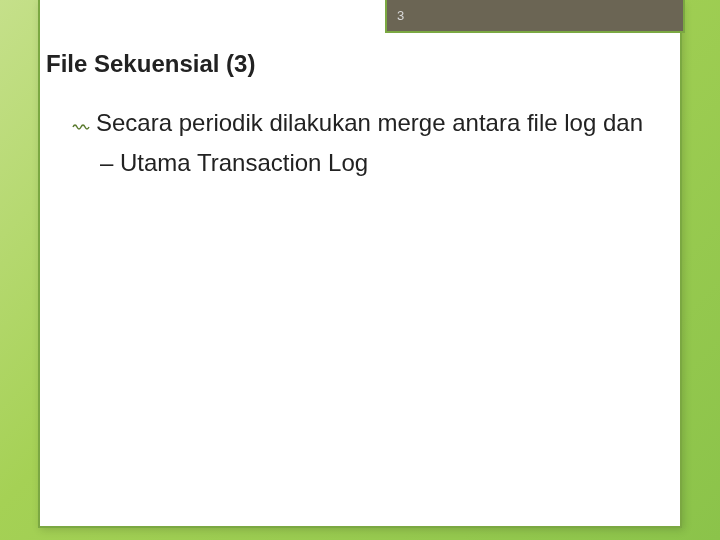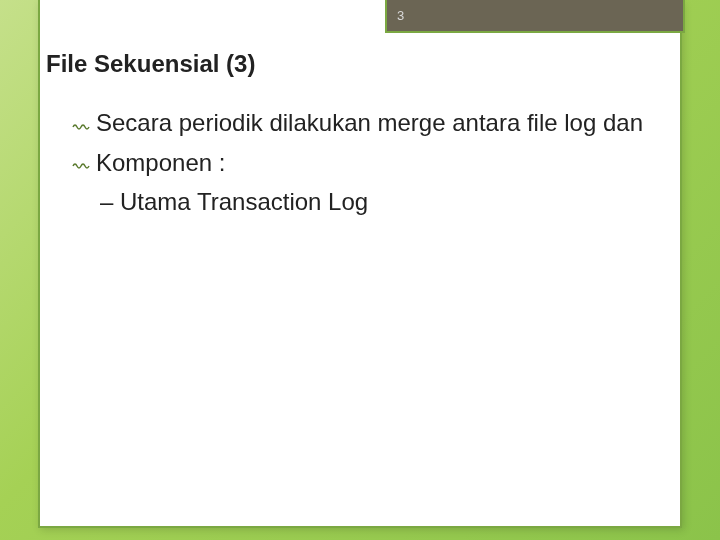--- a/index.html
+++ b/index.html
@@ -76,22 +76,15 @@
 
   <div class="content">
     <div class="bullet-line">
       <span class="bullet-icon">
         <svg width="18" height="12" viewBox="0 0 18 12">
             <path d="M1 6 Q3 2 5 6 T9 6 T13 6 T17 6" stroke="#5a7a2e" stroke-width="1.5" fill="none"></path>
           </svg>
       </span><span>Secara periodik dilakukan merge antara file log dan</span>
     </div>
 
-    <div class="bullet-line">
-      <span class="bullet-icon">
-        <svg width="18" height="12" viewBox="0 0 18 12">
-            <path d="M1 6 Q3 2 5 6 T9 6 T13 6 T17 6" stroke="#5a7a2e" stroke-width="1.5" fill="none"></path>
-          </svg>
-      </span><span>Komponen :</span>
-    </div>
     <div class="bullet-line indent">– Utama Transaction Log</div>
   </div>
 </div>
 
 </body></html>

